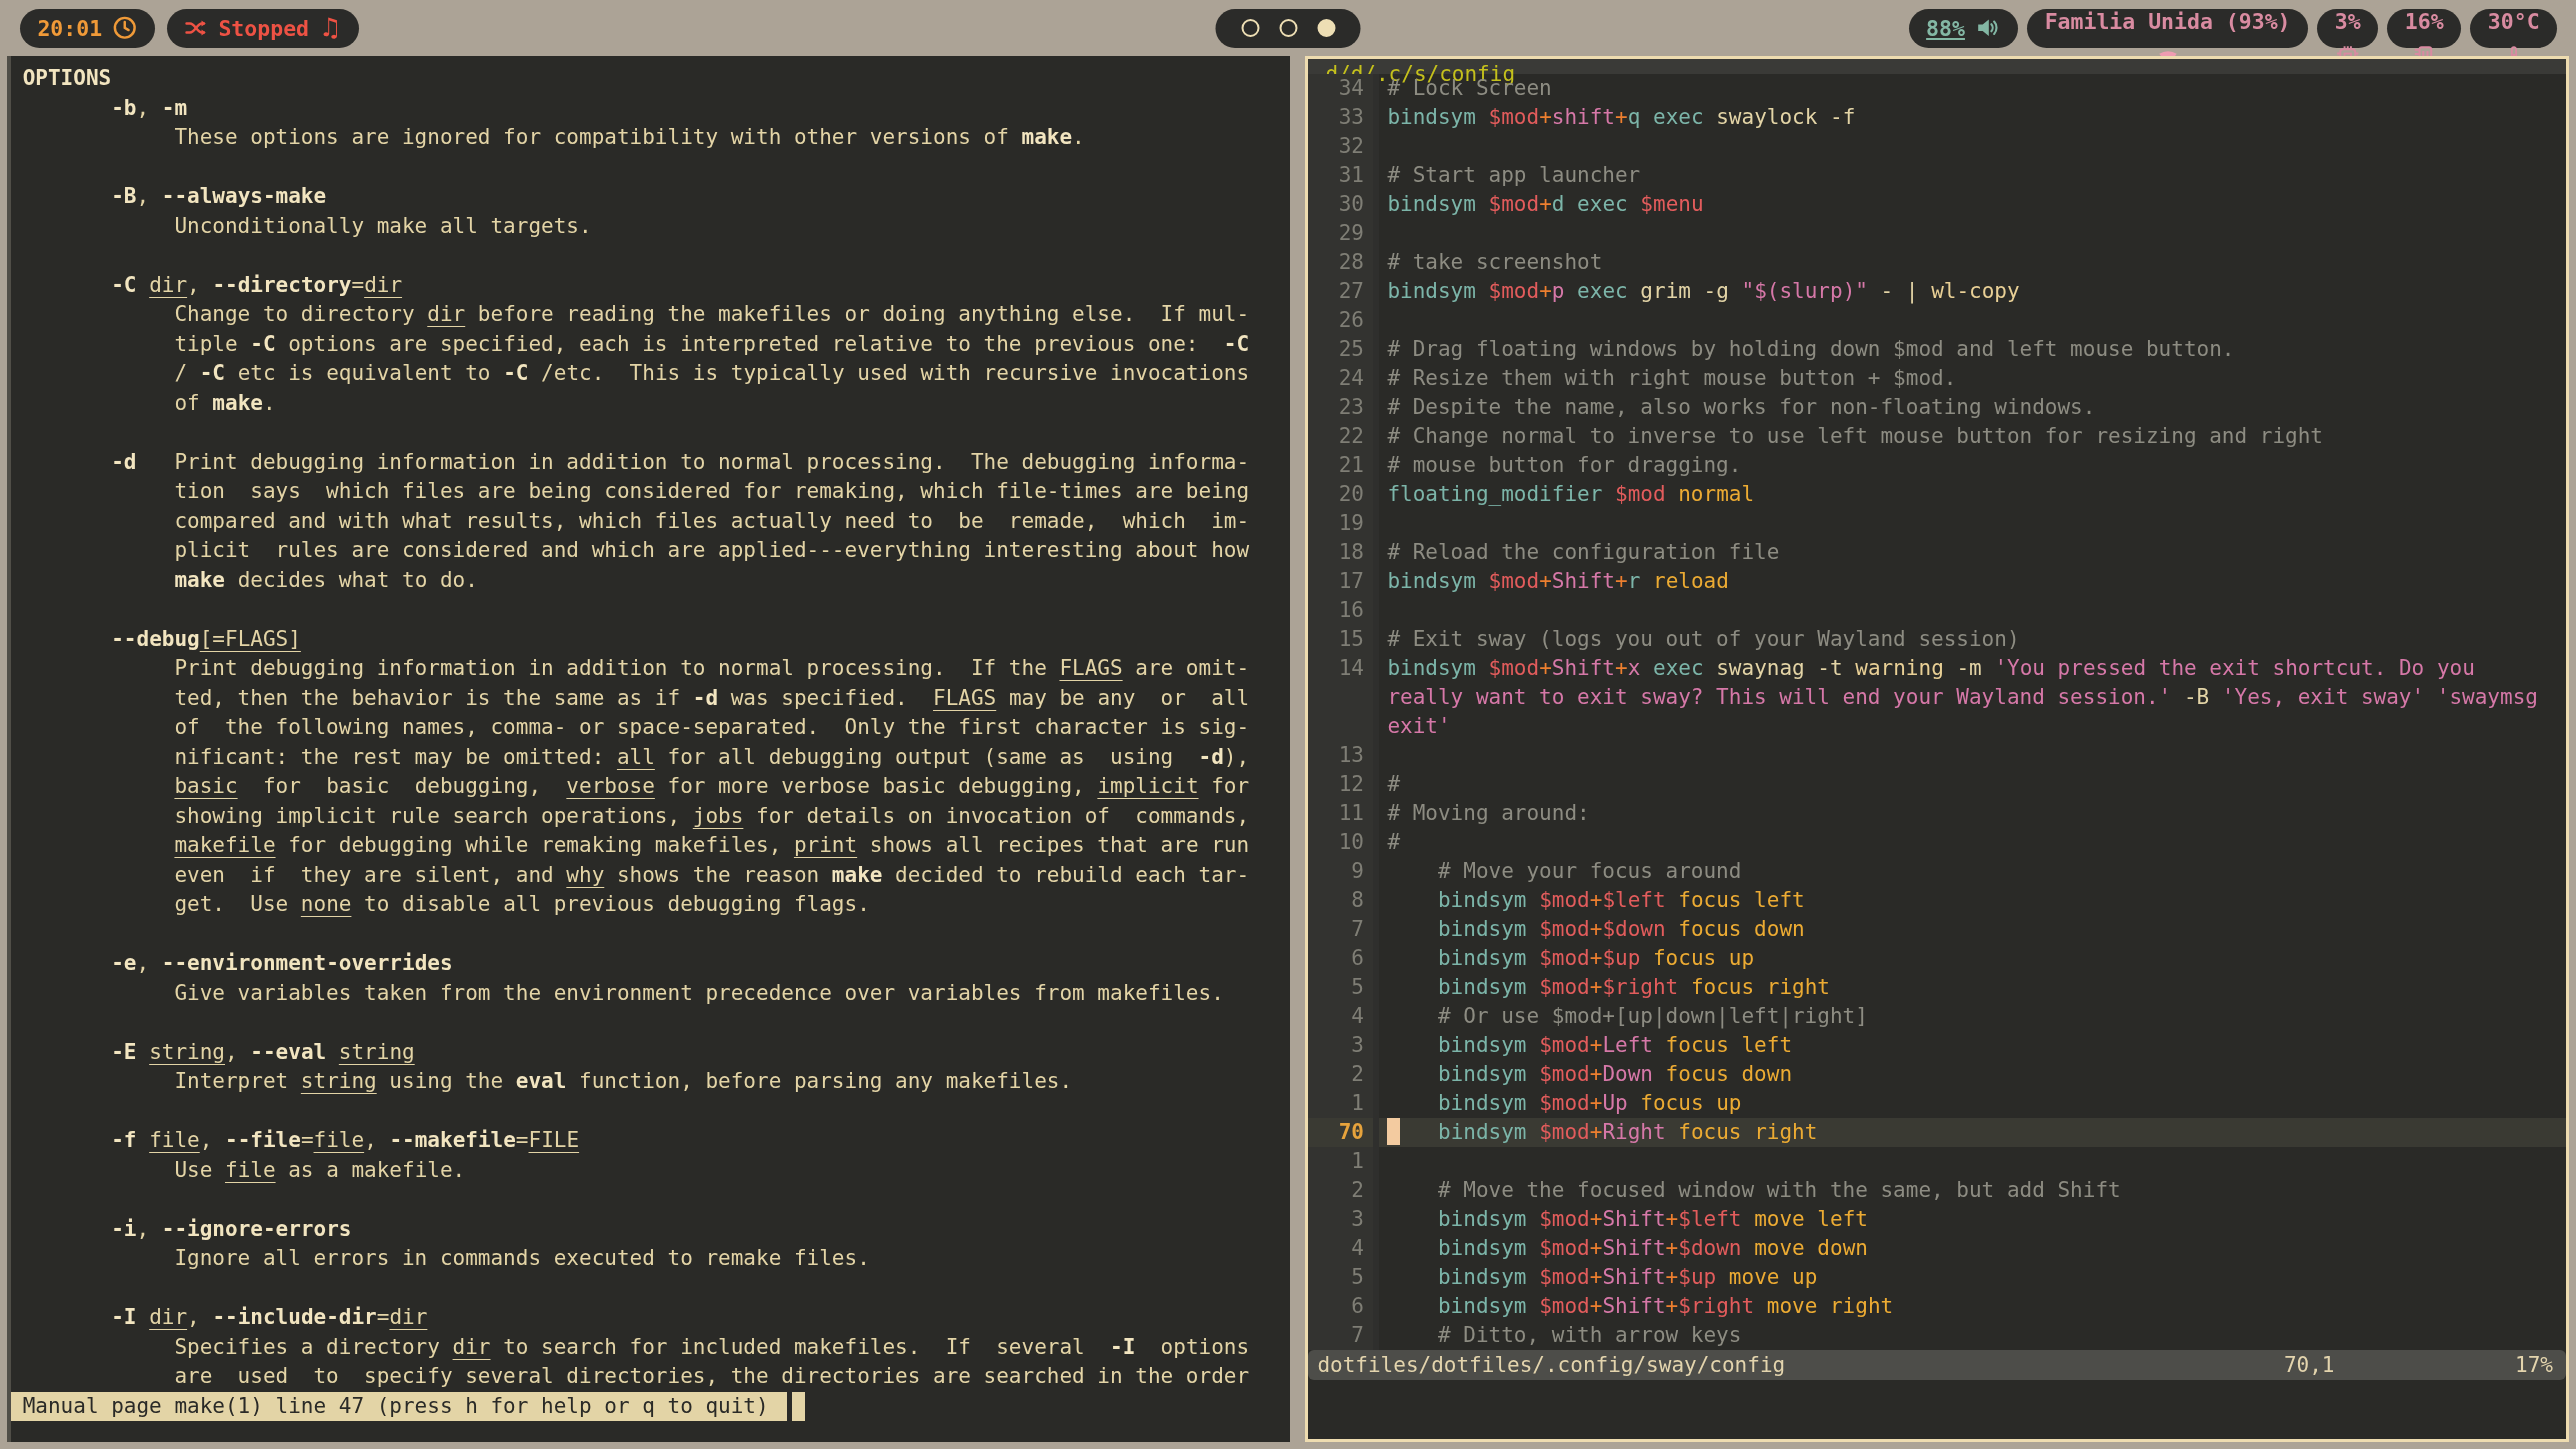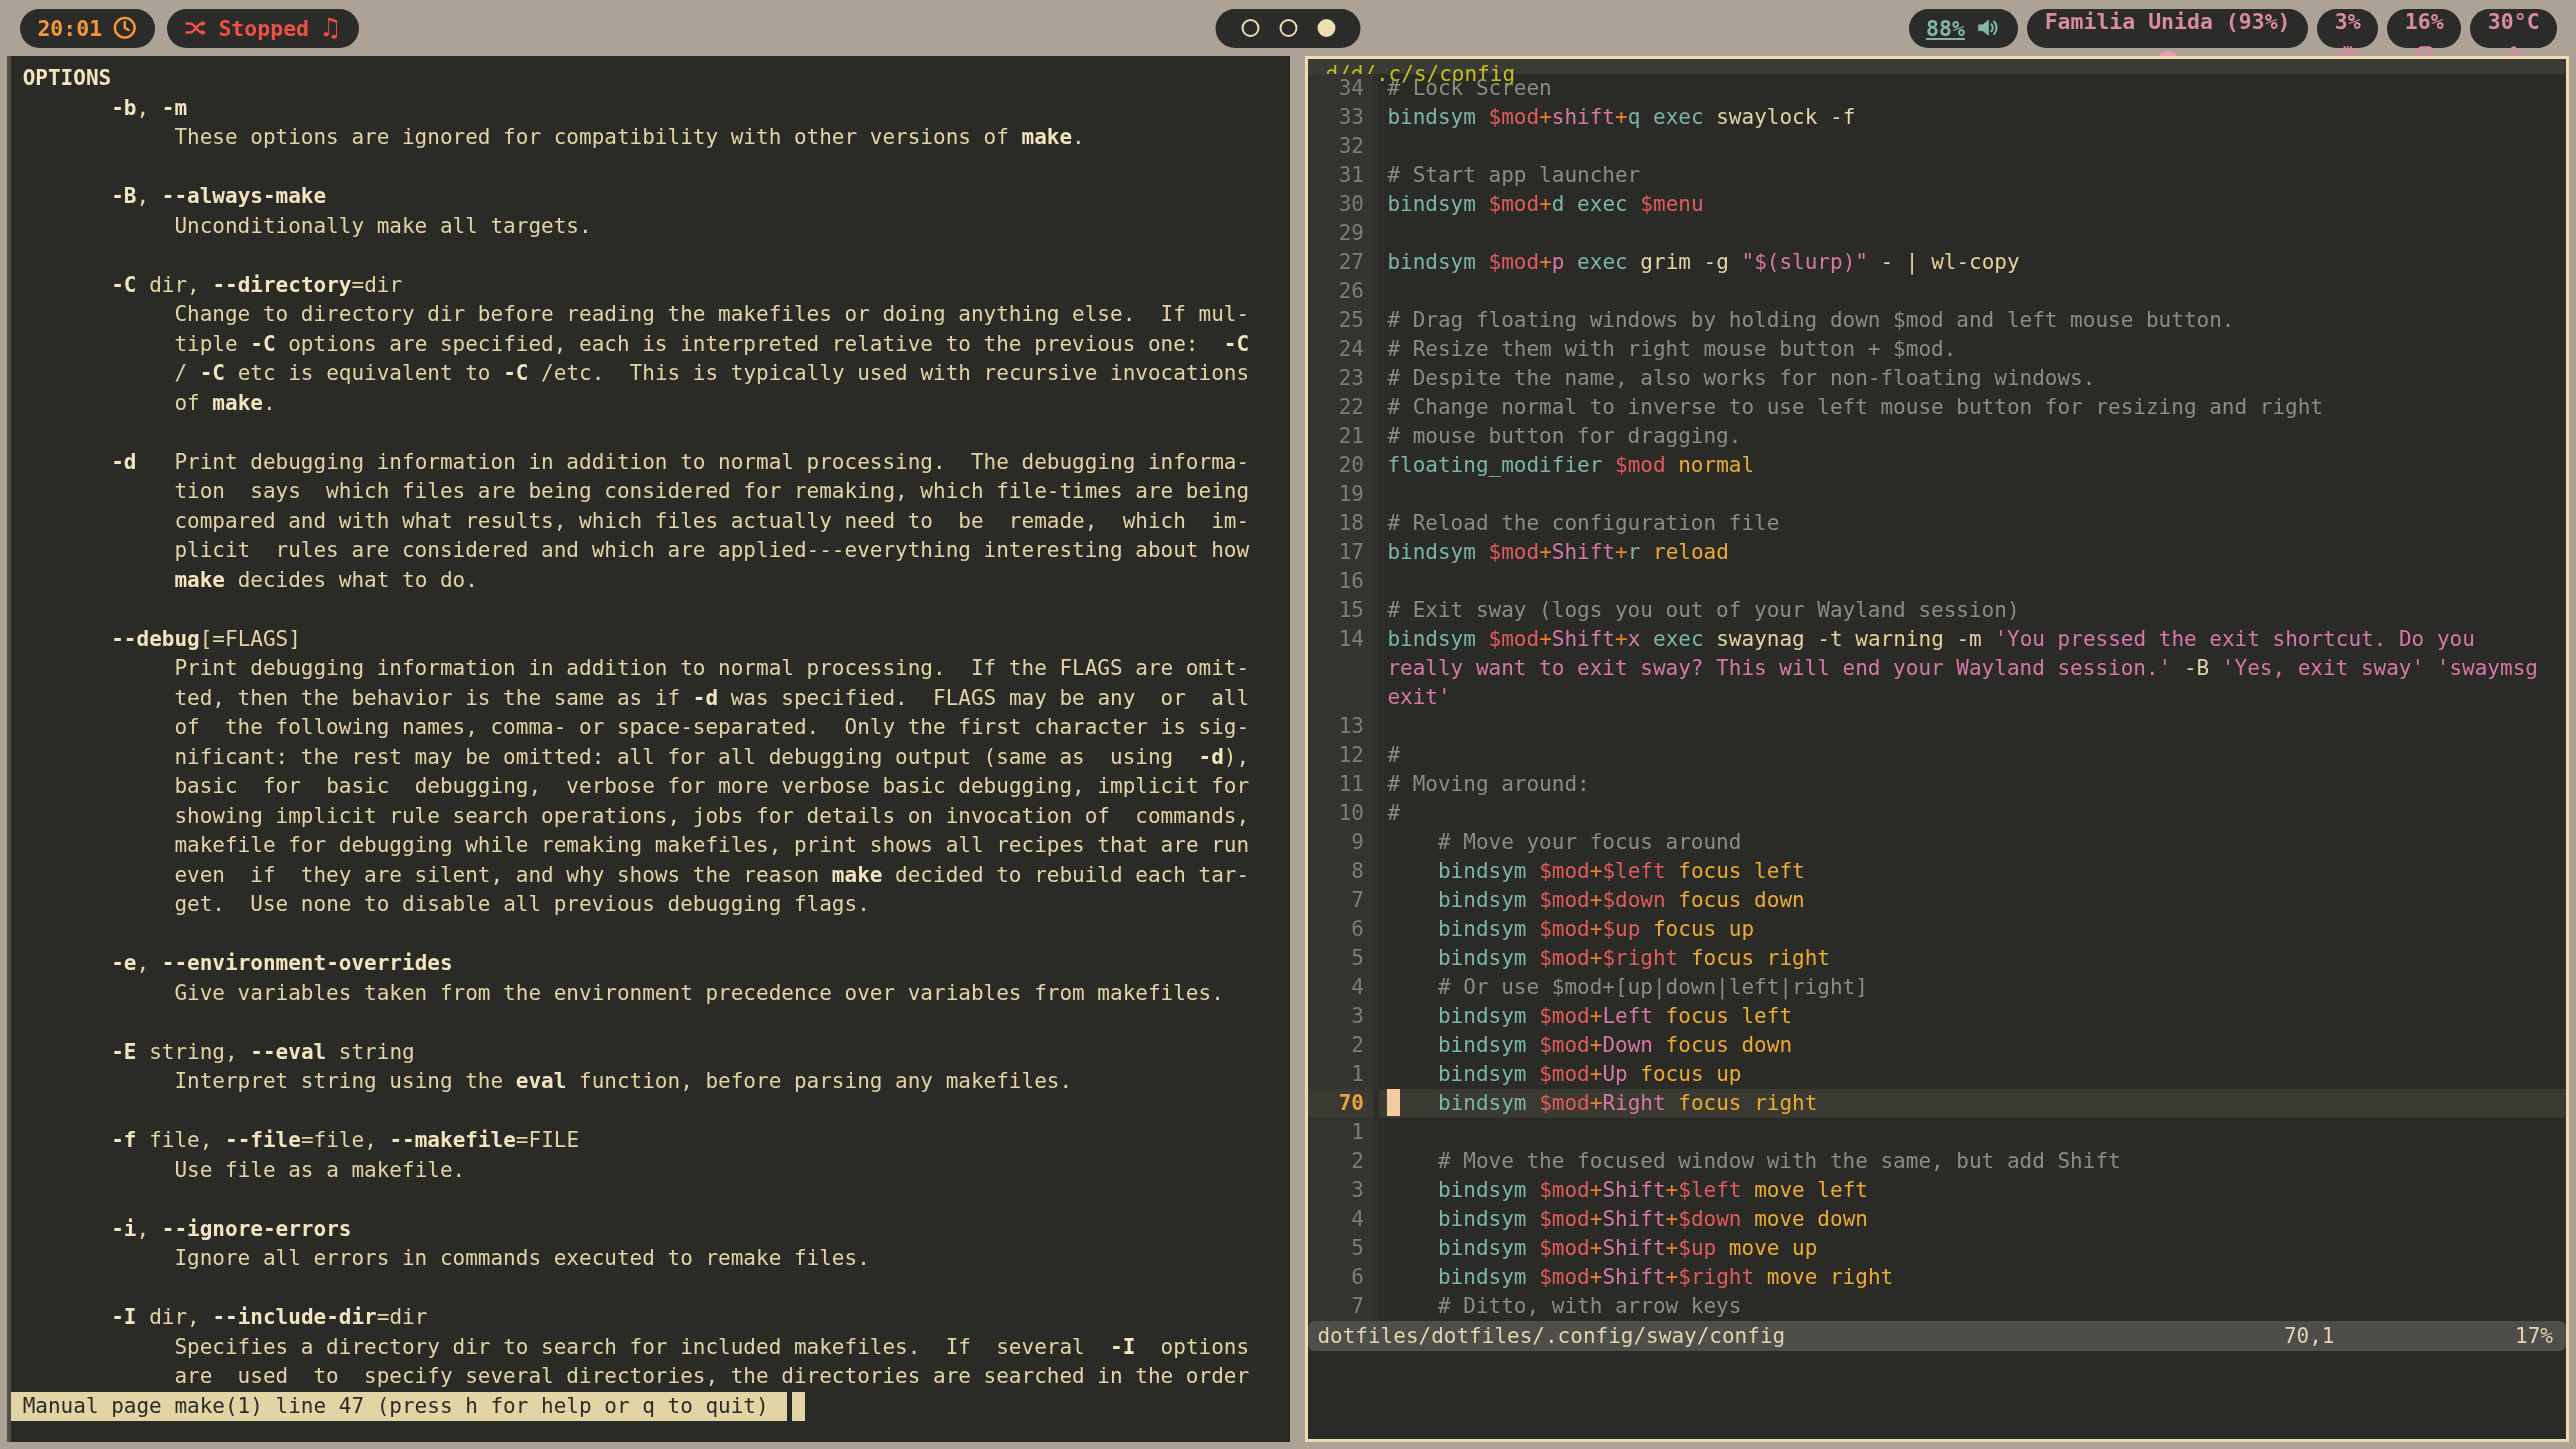--- a/index.html
+++ b/index.html
@@ -21,21 +21,21 @@
       border-radius:20px;background:#2b2b29;}
   .dot{width:18px;height:18px;border-radius:50%;border:2.7px solid #eddeb4;box-sizing:border-box;}
   .dot.active{background:#eddeb4;}
 
   
   .win-left{position:absolute;left:6.7px;top:56px;width:1283px;bottom:6.7px;background:#2a2a27;
             border-left:4px solid #504e47;box-sizing:border-box;overflow:hidden;
             padding:8px 0 0 12px;}
   .pline{font-size:21px;line-height:29.5px;white-space:pre;color:#e3d4a6;min-height:29.5px;}
   .mb{font-weight:bold;color:#f2e5c0;}
-  .mu{text-underline-offset:4.7px;text-decoration-thickness:1.3px;text-align:right;}
+  .mu{text-decoration:underline;text-underline-offset:4.7px;text-decoration-thickness:1.3px;text-align:right;}
   .pstatus{display:inline-block;background:#e3d4a6;color:#2a2a27;font-size:21px;
            line-height:29px;height:29px;padding:0 18px 0 12px;margin-left:-12px;}
   .pcursor{display:inline-block;width:12.7px;height:29px;background:#e3d4a6;margin-left:5.4px;
            vertical-align:top;}
 
   
   .win-right{position:absolute;left:1305px;top:56px;right:6.7px;bottom:6.7px;
              border:3.4px solid #eedcb0;background:#2a2a27;box-sizing:border-box;
              display:flex;flex-direction:column;overflow:hidden;}
   .wtitle{height:15px;line-height:31px;background:#3a3a37;color:#c5c11c;font-size:21px;
@@ -219,20 +219,24 @@
       </div>
       <div class="erow">
         <div class="gut">30</div>
         <div class="code"><span class="tk-k">bindsym</span><span class="tk-t"> </span><span class="tk-v">$mod</span><span class="tk-o">+</span><span class="tk-k">d</span><span class="tk-t"> </span><span class="tk-k">exec</span><span class="tk-t"> </span><span class="tk-v">$menu</span></div>
       </div>
       <div class="erow">
         <div class="gut">29</div>
         <div class="code"> </div>
       </div>
       <div class="erow">
+        <div class="gut">28</div>
+        <div class="code"><span class="tk-c"># take screenshot</span></div>
+      </div>
+      <div class="erow">
         <div class="gut">27</div>
         <div class="code"><span class="tk-k">bindsym</span><span class="tk-t"> </span><span class="tk-v">$mod</span><span class="tk-o">+</span><span class="tk-p">p</span><span class="tk-t"> </span><span class="tk-k">exec</span><span class="tk-t"> </span><span class="tk-t">grim -g </span><span class="tk-p">"$(slurp)"</span><span class="tk-t"> - | </span><span class="tk-w">wl-copy</span></div>
       </div>
       <div class="erow">
         <div class="gut">26</div>
         <div class="code"> </div>
       </div>
       <div class="erow">
         <div class="gut">25</div>
         <div class="code"><span class="tk-c"># Drag floating windows by holding down $mod and left mouse button.</span></div>

